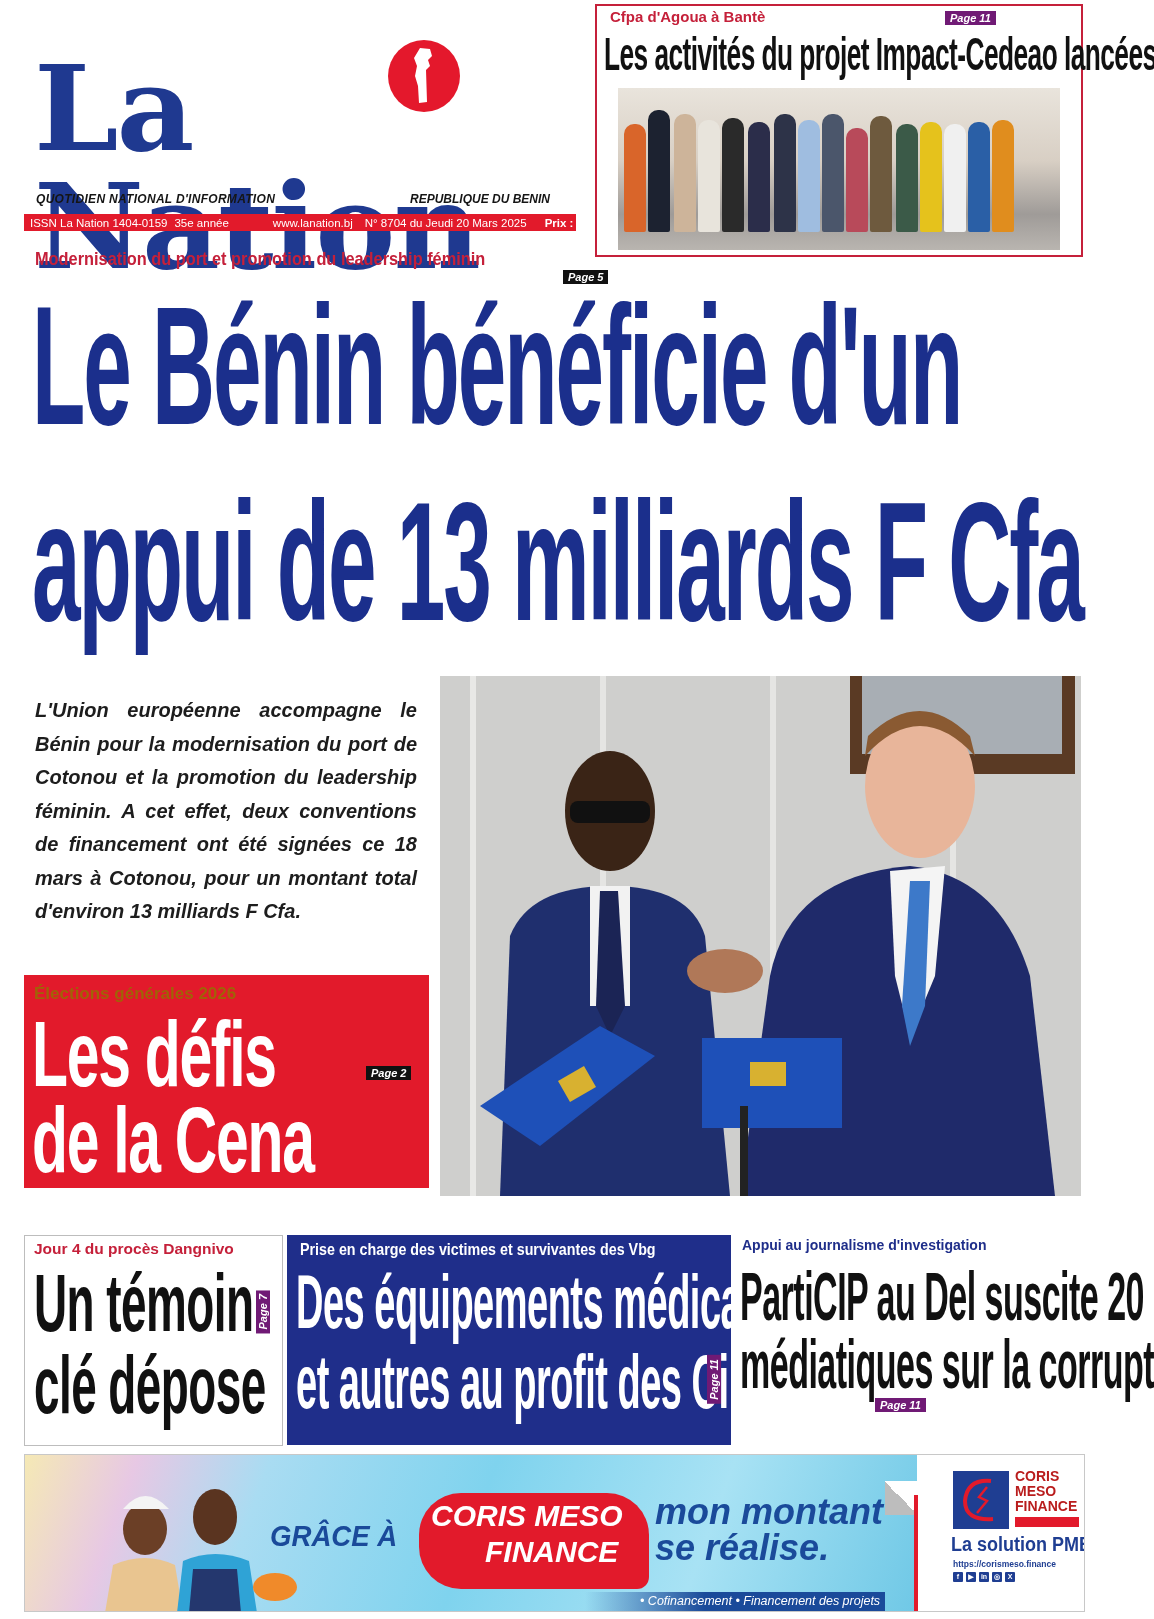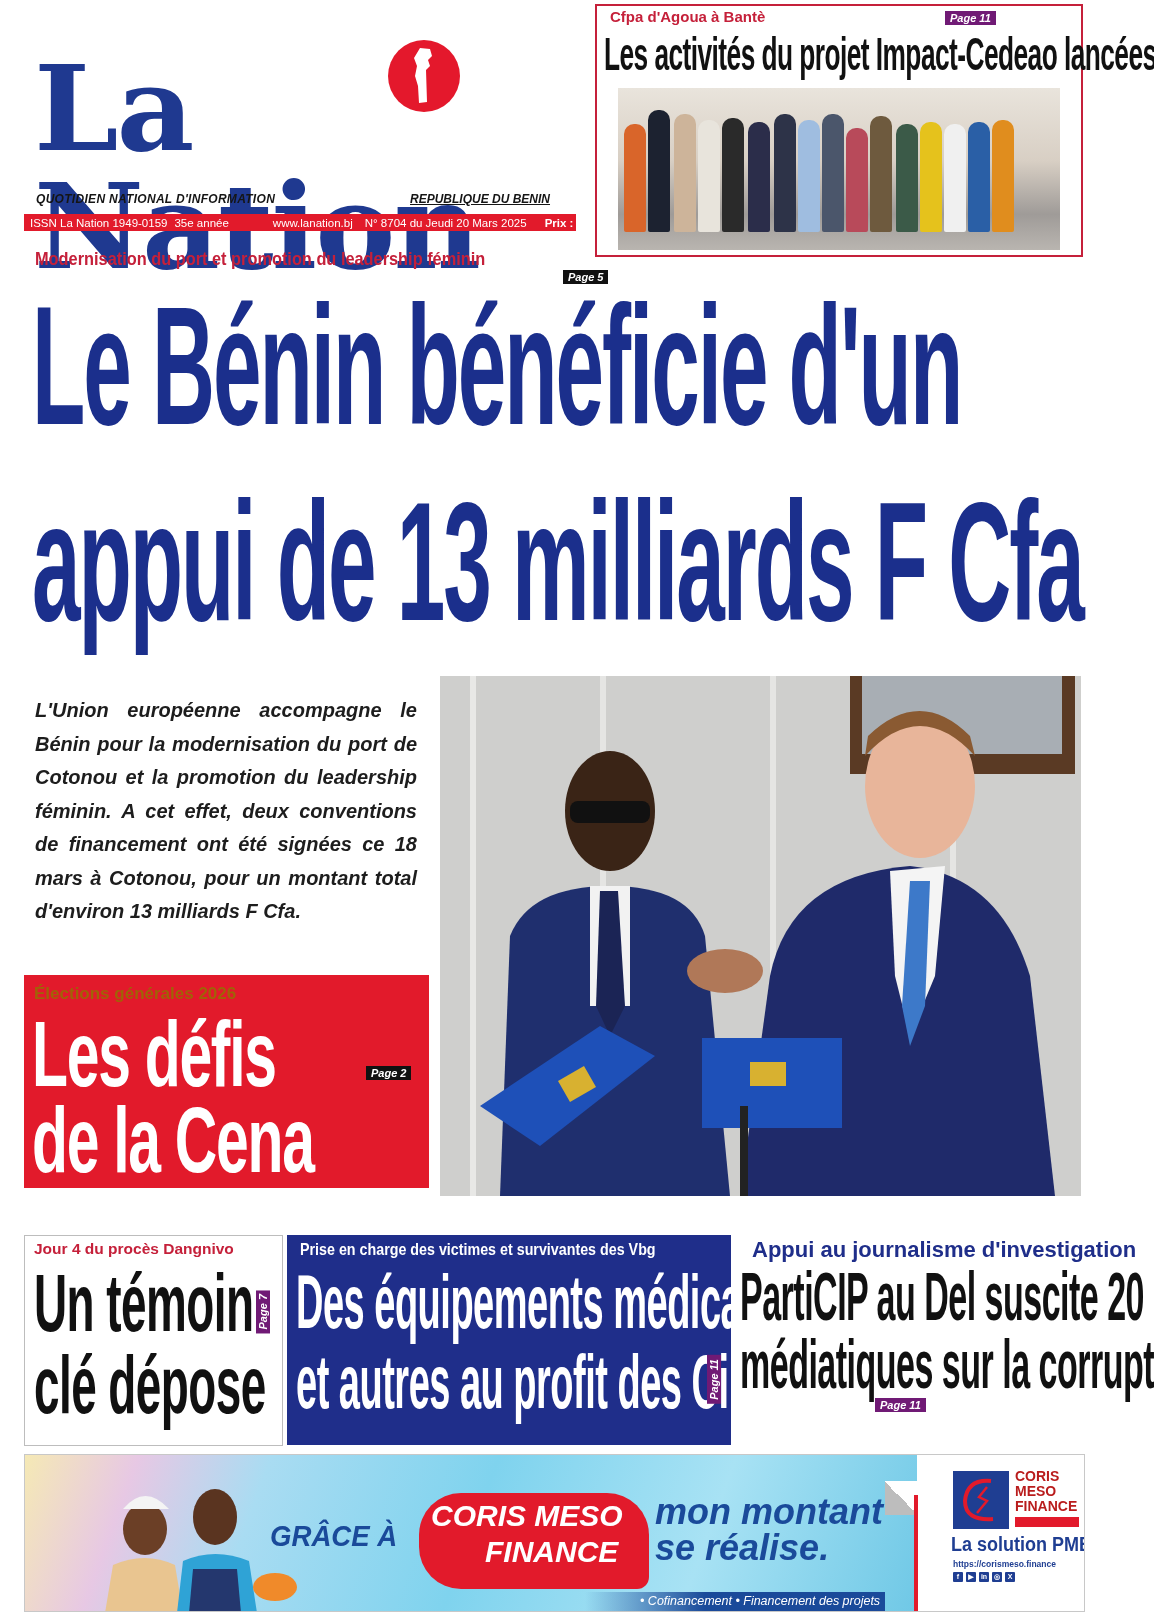--- a/index.html
+++ b/index.html
@@ -7,21 +7,21 @@
   body { position: relative; font-family: "Liberation Sans", sans-serif; }
   .abs { position: absolute; }
   .cond { font-family: "Liberation Sans", sans-serif; font-weight: 700; transform-origin: left top; white-space: nowrap; display: inline-block; }
 
   
   #logo { left: 34px; top: 40px; width: 520px; height: 150px; }
   .logo-text { position: absolute; left: 0; top: 10px; font-family: "DejaVu Serif", serif; font-weight: 700; font-size: 118px; color: #1f3990; letter-spacing: -2px; transform: scaleX(1.02); transform-origin: left top; line-height: 1; }
   .logo-badge { position: absolute; left: 354px; top: 0; width: 72px; height: 72px; border-radius: 50%; background: #e4182c; }
   .logo-badge svg { position: absolute; left: 18px; top: 6px; }
   #tagline-left { left: 36px; top: 192px; font-size: 12px; font-weight: 700; font-style: italic; color: #151515; letter-spacing: 0.3px; }
-  #tagline-right { left: 410px; top: 192px; font-size: 12px; font-weight: 700; font-style: italic; color: #151515; text-decoration: underline; }
+  #tagline-right { left: 410px; top: 192px; font-size: 12px; font-weight: 700; font-style: italic; color: #151515; }
   #issn-bar { left: 24px; top: 214px; width: 552px; height: 17px; background: #e21a2b; color: #ffffff; font-size: 11.5px; display: flex; align-items: center; padding: 0 6px; white-space: nowrap; }
   #issn-bar span { display: inline-block; }
   .sq { display: inline-block; width: 7px; height: 7px; background: #fff; margin: 0 4px; }
 
   
   #top-box { left: 595px; top: 4px; width: 488px; height: 253px; border: 2px solid #c5203a; }
   #top-kicker { left: 610px; top: 8px; color: #c5203a; font-weight: 700; font-size: 15px; }
   .page-tag-red { background: #701a75; color: #fff; font-weight: 700; font-style: italic; font-size: 11px; padding: 1px 5px; }
   .page-tag-black { background: #111; color: #fff; font-weight: 700; font-style: italic; font-size: 11px; padding: 1px 5px; }
   #top-page-tag { left: 945px; top: 11px; }
@@ -54,21 +54,21 @@
   #temoin-h1 { left: 34px; top: 1262px; font-size: 82px; color: #111; line-height: 1; transform: scaleX(0.56); letter-spacing: -1px; }
   #temoin-h2 { left: 34px; top: 1344px; font-size: 82px; color: #111; line-height: 1; transform: scaleX(0.56); letter-spacing: -1px; }
   #page7-tag { left: 256px; top: 1290px; writing-mode: vertical-rl; transform: rotate(180deg); padding: 4px 1px; }
 
   #vbg-box { left: 287px; top: 1235px; width: 444px; height: 210px; background: #1f2e8a; }
   #vbg-kicker { left: 300px; top: 1240px; color: #fff; font-weight: 700; font-size: 17px; transform: scaleX(0.84); transform-origin: left top; white-space: nowrap; }
   #vbg-h1 { left: 296px; top: 1264px; color: #fff; font-size: 76px; line-height: 1; transform: scaleX(0.5); letter-spacing: -1px; }
   #vbg-h2 { left: 296px; top: 1344px; color: #fff; font-size: 76px; line-height: 1; transform: scaleX(0.5); letter-spacing: -1px; }
   #page11-vbg-tag { left: 707px; top: 1355px; writing-mode: vertical-rl; transform: rotate(180deg); padding: 4px 1px; }
 
-  #particip-kicker { left: 742px; top: 1237px; color: #1f2e8a; font-weight: 700; font-size: 22px; margin-left: 10px; }
+  #particip-kicker { left: 742px; top: 1237px; color: #1f2e8a; font-weight: 700; font-size: 14px; }
   #particip-h1 { left: 740px; top: 1262px; font-size: 68px; color: #111; line-height: 1; transform: scaleX(0.5); letter-spacing: -1px; }
   #particip-h2 { left: 740px; top: 1330px; font-size: 68px; color: #111; line-height: 1; transform: scaleX(0.5); letter-spacing: -1px; }
   #page11-particip-tag { left: 875px; top: 1398px; }
 
   
   #ad { left: 24px; top: 1454px; width: 1061px; height: 158px; border: 1px solid #c8c8c8; overflow: hidden; background: #fff; }
   #ad-banner { position: absolute; left: 0; top: 0; width: 892px; height: 158px; background: linear-gradient(110deg, #f5e9b5 0%, #e7c8e4 12%, #a9dcf2 26%, #7fd3ee 50%, #a8e2f4 75%, #6fc8e6 100%); }
   #ad-fold { position: absolute; left: 860px; top: 26px; width: 32px; height: 34px; background: linear-gradient(225deg, #ffffff 50%, #bdbdbd 50%); }
   #ad-redline { position: absolute; left: 889px; top: 40px; width: 4px; height: 118px; background: #e21a2b; }
   #ad-people { position: absolute; left: 40px; top: 14px; width: 240px; height: 144px; }
@@ -96,21 +96,21 @@
   <div class="logo-badge">
     <svg width="36" height="60" viewBox="0 0 36 60">
       <path d="M14 2 L24 3 L26 10 L22 14 L24 20 L20 24 L21 56 L13 57 L12 40 L9 30 L11 20 L8 12 Z" fill="#ffffff"></path>
     </svg>
   </div>
 </div>
 <div id="tagline-left" class="abs">QUOTIDIEN NATIONAL D'INFORMATION</div>
 <div id="tagline-right" class="abs">REPUBLIQUE DU BENIN</div>
 
 <div id="issn-bar" class="abs">
-  <span>ISSN La Nation 1949-0159</span>
+  <span>ISSN La Nation 1404-0159</span>
   <span style="margin-left:7px">35e année</span>
   <span class="sq"></span>
   <span style="margin-left:36px">www.lanation.bj</span>
   <span class="sq"></span>
   <span style="margin-left:4px">N° 8704 du Jeudi 20 Mars 2025</span>
   <span class="sq" style="margin-left:14px"></span>
   <span style="font-weight:700">Prix : 300 F CFA</span>
 </div>
 
 <div id="top-box" class="abs"></div>

